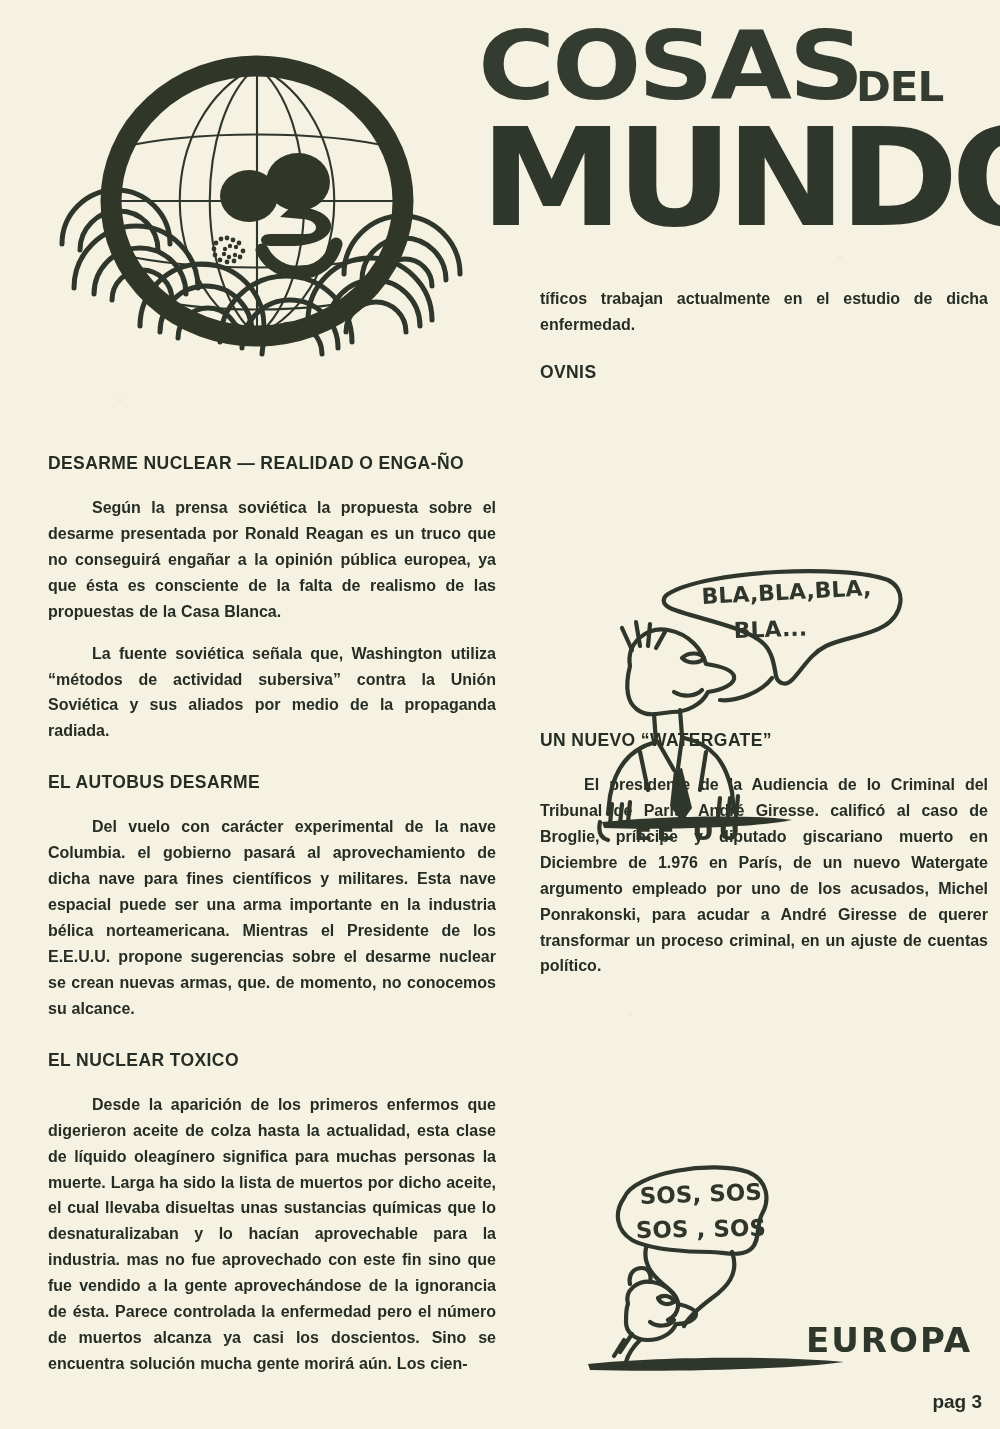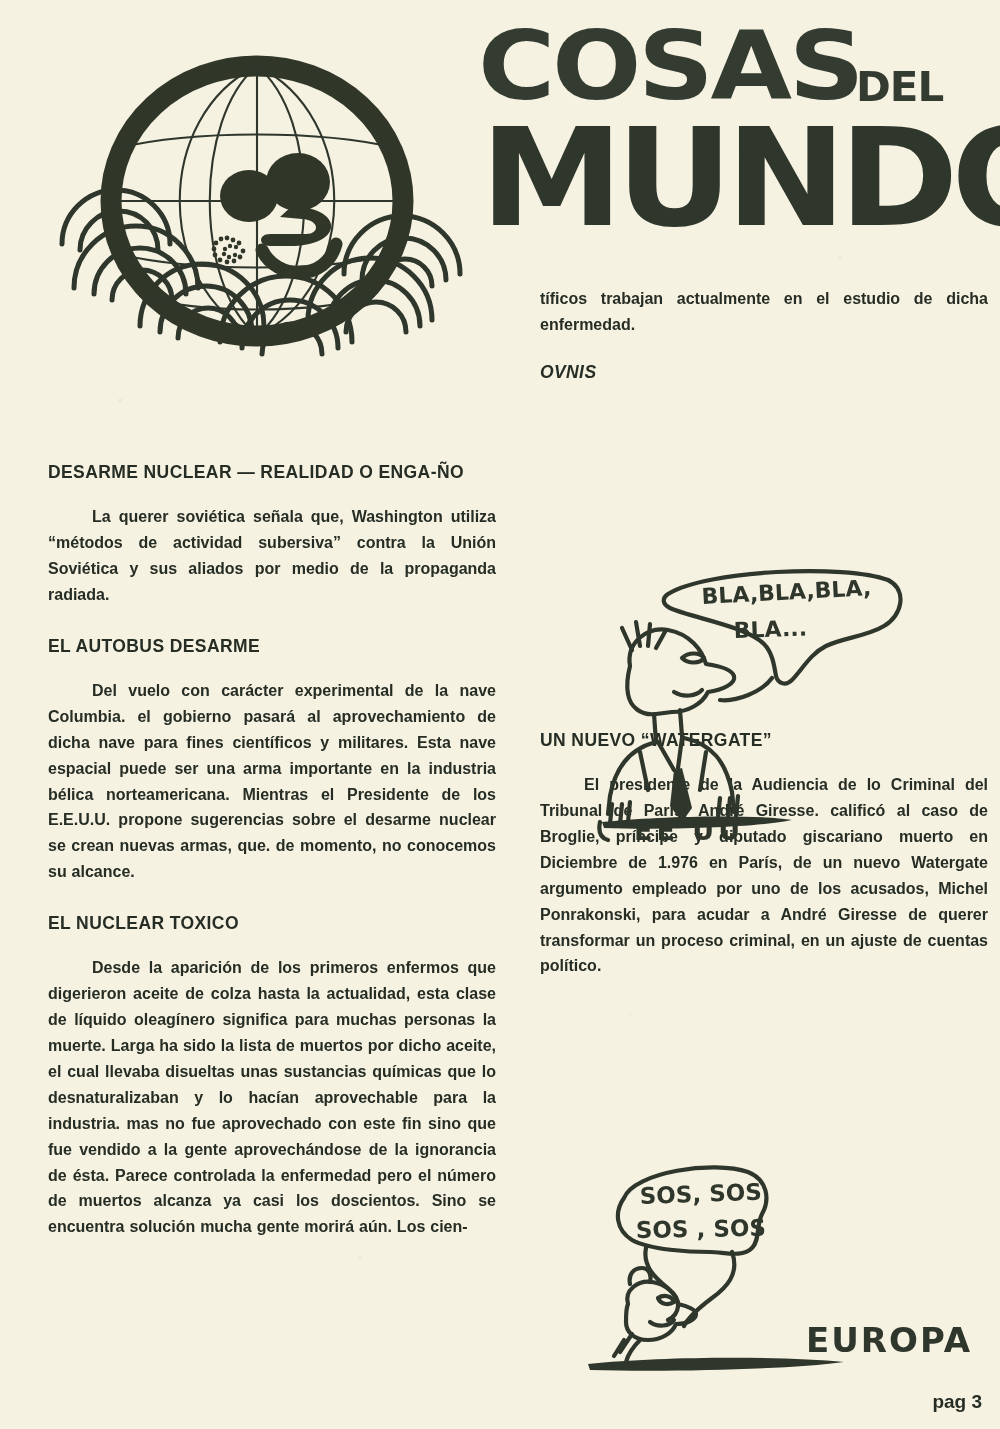--- a/index.html
+++ b/index.html
@@ -101,21 +101,21 @@
 
   h2.sec-head {
     font-family: "Liberation Sans", sans-serif;
     font-weight: 700;
     font-size: 17.5px;
     line-height: 1.38;
     letter-spacing: 0.4px;
     margin: 0 0 20px 0;
     color: #262d24;
   }
-  .col-left h2.sec-head { margin-top: 12px; }
+  .col-left h2.sec-head { margin-top: 3px; }
   .sec + .sec { margin-top: 26px; }
 
   p.body {
     font-family: "Liberation Sans", sans-serif;
     font-weight: 700;
     font-size: 16px;
     line-height: 1.62;
     text-align: justify;
     text-indent: 44px;
     margin: 0 0 16px 0;
@@ -224,40 +224,41 @@
       <span class="mast-cosas">COSAS</span>
       <span class="mast-del">DEL</span>
     </div>
     <div class="mast-line2">MUNDO</div>
   </div>
 
   <div class="col col-left">
 
     <div class="sec">
       <h2 class="sec-head">DESARME NUCLEAR — REALIDAD O ENGA-ÑO</h2>
-      <p class="body">La querer soviética señala que, Washington utiliza “métodos de actividad subersiva” contra la Unión Soviética y sus aliados por medio de la propaganda radiada.</p>
+      <p class="body">Según la prensa soviética la propuesta sobre el desarme presentada por Ronald Reagan es un truco que no conseguirá engañar a la opinión pública europea, ya que ésta es consciente de la falta de realismo de las propuestas de la Casa Blanca.</p>
+      <p class="body">La fuente soviética señala que, Washington utiliza “métodos de actividad subersiva” contra la Unión Soviética y sus aliados por medio de la propaganda radiada.</p>
     </div>
 
     <div class="sec">
       <h2 class="sec-head">EL AUTOBUS DESARME</h2>
       <p class="body">Del vuelo con carácter experimental de la nave Columbia. el gobierno pasará al aprovechamiento de dicha nave para fines científicos y militares. Esta nave espacial puede ser una arma importante en la industria bélica norteamericana. Mientras el Presidente de los E.E.U.U. propone sugerencias sobre el desarme nuclear se crean nuevas armas, que. de momento, no conocemos su alcance.</p>
     </div>
 
     <div class="sec">
       <h2 class="sec-head">EL NUCLEAR TOXICO</h2>
       <p class="body">Desde la  aparición de los primeros enfermos que digerieron aceite de colza hasta la actualidad, esta clase de líquido oleagínero significa para muchas personas la muerte. Larga ha sido la lista de muertos por dicho aceite, el cual llevaba disueltas unas sustancias químicas que lo desnaturalizaban y lo hacían aprovechable para la industria. mas no fue aprovechado con este fin sino que fue vendido a la gente aprovechándose de la ignorancia de ésta. Parece controlada la enfermedad pero el número de muertos alcanza ya casi los doscientos. Sino se encuentra solución mucha gente morirá aún.  Los cien-</p>
     </div>
 
   </div>
 
   <div class="col col-right">
 
     <p class="body cont">tíficos trabajan actualmente en el estudio de dicha enfermedad.</p>
 
-    <div class="sec" style="margin-top:22px;font-style:italic;">
+    <div class="sec" style="margin-top:22px;">
       <h2 class="sec-head">OVNIS</h2>
     </div>
 
     <div style="height:312px;"></div>
 
     <div class="sec" style="margin-top:12px;">
       <h2 class="sec-head">UN NUEVO “WATERGATE”</h2>
       <p class="body">El presidente de la Audiencia de lo Criminal del Tribunal de París, André Giresse. calificó al caso de Broglie, príncipe y diputado giscariano muerto en Diciembre de 1.976 en París, de un nuevo Watergate argumento empleado por uno de los acusados, Michel Ponrakonski, para acudar a André Giresse de querer transformar un proceso criminal, en un ajuste de cuentas político.</p>
     </div>
 

